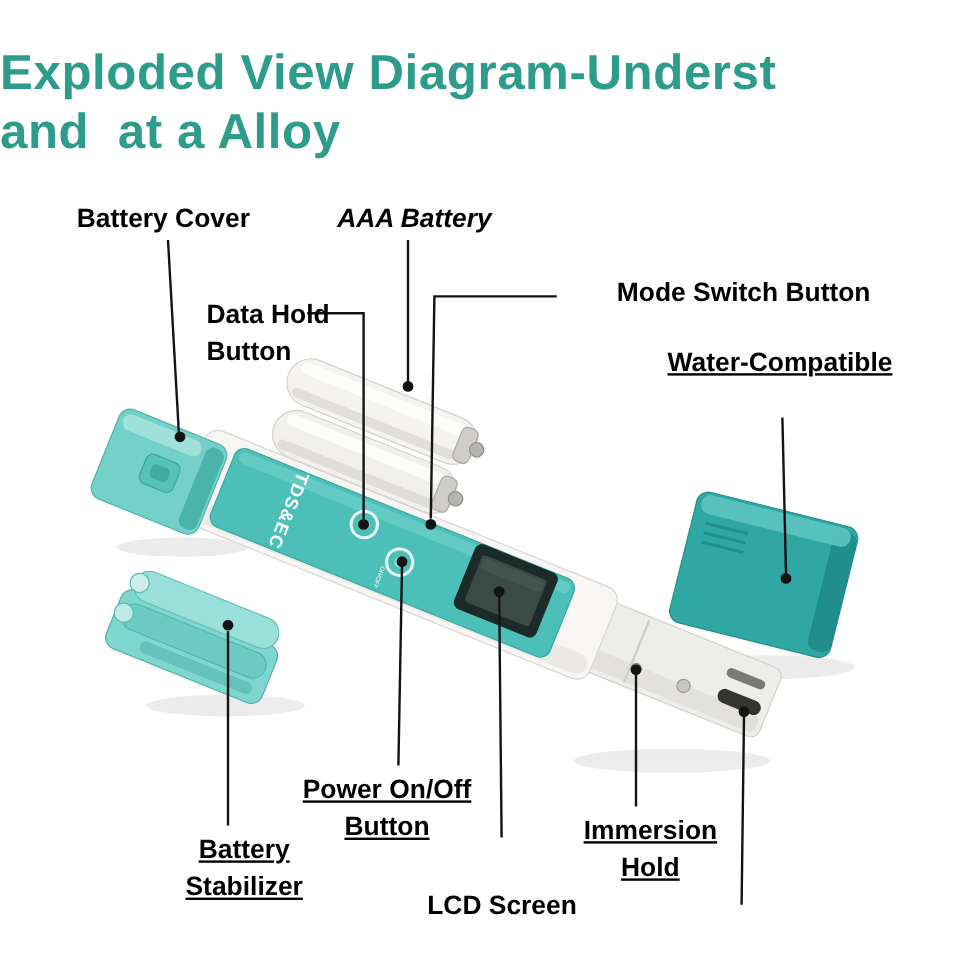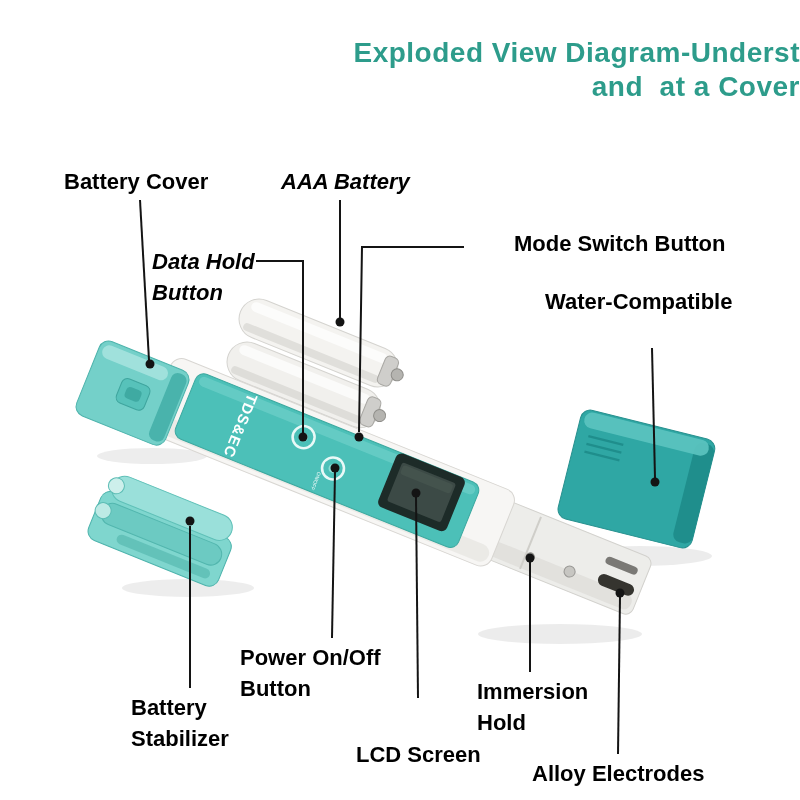--- a/index.html
+++ b/index.html
@@ -1,25 +1,25 @@
 <!DOCTYPE html>
 <html><head>
 <meta charset="utf-8">
 <style>
   html,body { margin:0; padding:0; background:#ffffff; font-family:"Liberation Sans", sans-serif; }
   .stage { position:relative; width:800px; height:800px; background:#ffffff; overflow:hidden; }
 
-  .title { position:absolute; top:36px; left:0; width:800px; text-align:right;
-           color:#2D9C8B; font-weight:800; font-size:28px; line-height:1.2;
+  .title { position:absolute; top:36px; left:0; width:800px; text-align:left;
+           color:#2D9C8B; font-weight:800; font-size:41px; line-height:1.2;
            letter-spacing:0.5px; }
   .title .t-line { white-space:pre-wrap; }
 
   .label { position:absolute; color:#000000; font-size:22px; font-weight:600;
            line-height:1.42; }
-  .label.center { text-align:left; }
+  .label.center { text-align:center;text-decoration:underline; }
 
   svg { position:absolute; left:0; top:0; }
   svg text { font-family:"Liberation Sans", sans-serif; }
 
   .leader { stroke:#141414; stroke-width:2; fill:none; }
   .dot    { fill:#141414; }
 </style>
 </head>
 <body>
 
@@ -128,28 +128,28 @@
       <circle class="dot" cx="190" cy="521" r="4.5"></circle>
       <circle class="dot" cx="335" cy="468" r="4.5"></circle>
       <circle class="dot" cx="416" cy="493" r="4.5"></circle>
       <circle class="dot" cx="530" cy="558" r="4.5"></circle>
       <circle class="dot" cx="620" cy="593" r="4.5"></circle>
     </g>
   </svg>
 
   <div class="title">
     <div class="t-line">Exploded View Diagram-Underst</div>
-    <div class="t-line">and  at a Cover</div>
+    <div class="t-line">and  at a Alloy</div>
   </div>
 
   <div class="label" style="left:64px; top:166px;">Battery Cover</div>
 
   <div class="label" style="left:281px; top:166px;font-style:italic;">AAA Battery</div>
 
-  <div class="label" style="left:152px; top:246px; width:120px;font-style:italic;">
+  <div class="label" style="left:172px; top:246px; width:120px;">
     <div>Data Hold</div>
     <div>Button</div>
   </div>
 
   <div class="label" style="left:470px; top:228px;margin-left:44px;">Mode Switch Button</div>
 
   <div class="label center" style="left:545px; top:286px; width:210px;">
     <div>Water-Compatible</div>
   </div>
 
@@ -163,15 +163,14 @@
     <div>Button</div>
   </div>
 
   <div class="label" style="left:356px; top:702px;margin-top:37px;">LCD Screen</div>
 
   <div class="label center" style="left:477px; top:676px; width:130px;">
     <div>Immersion</div>
     <div>Hold</div>
   </div>
 
-  <div class="label" style="left:532px; top:758px;">Alloy Electrodes</div>
 
 </div>
 
 </body></html>

